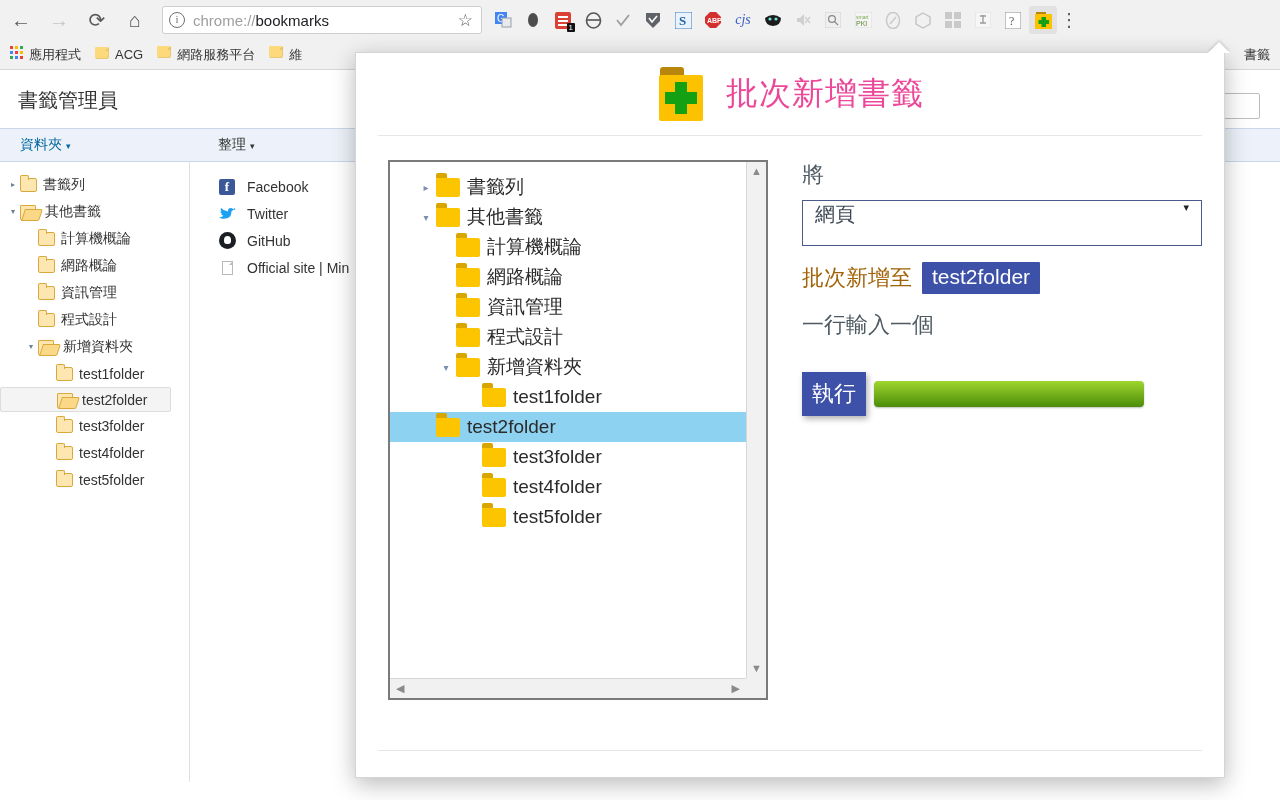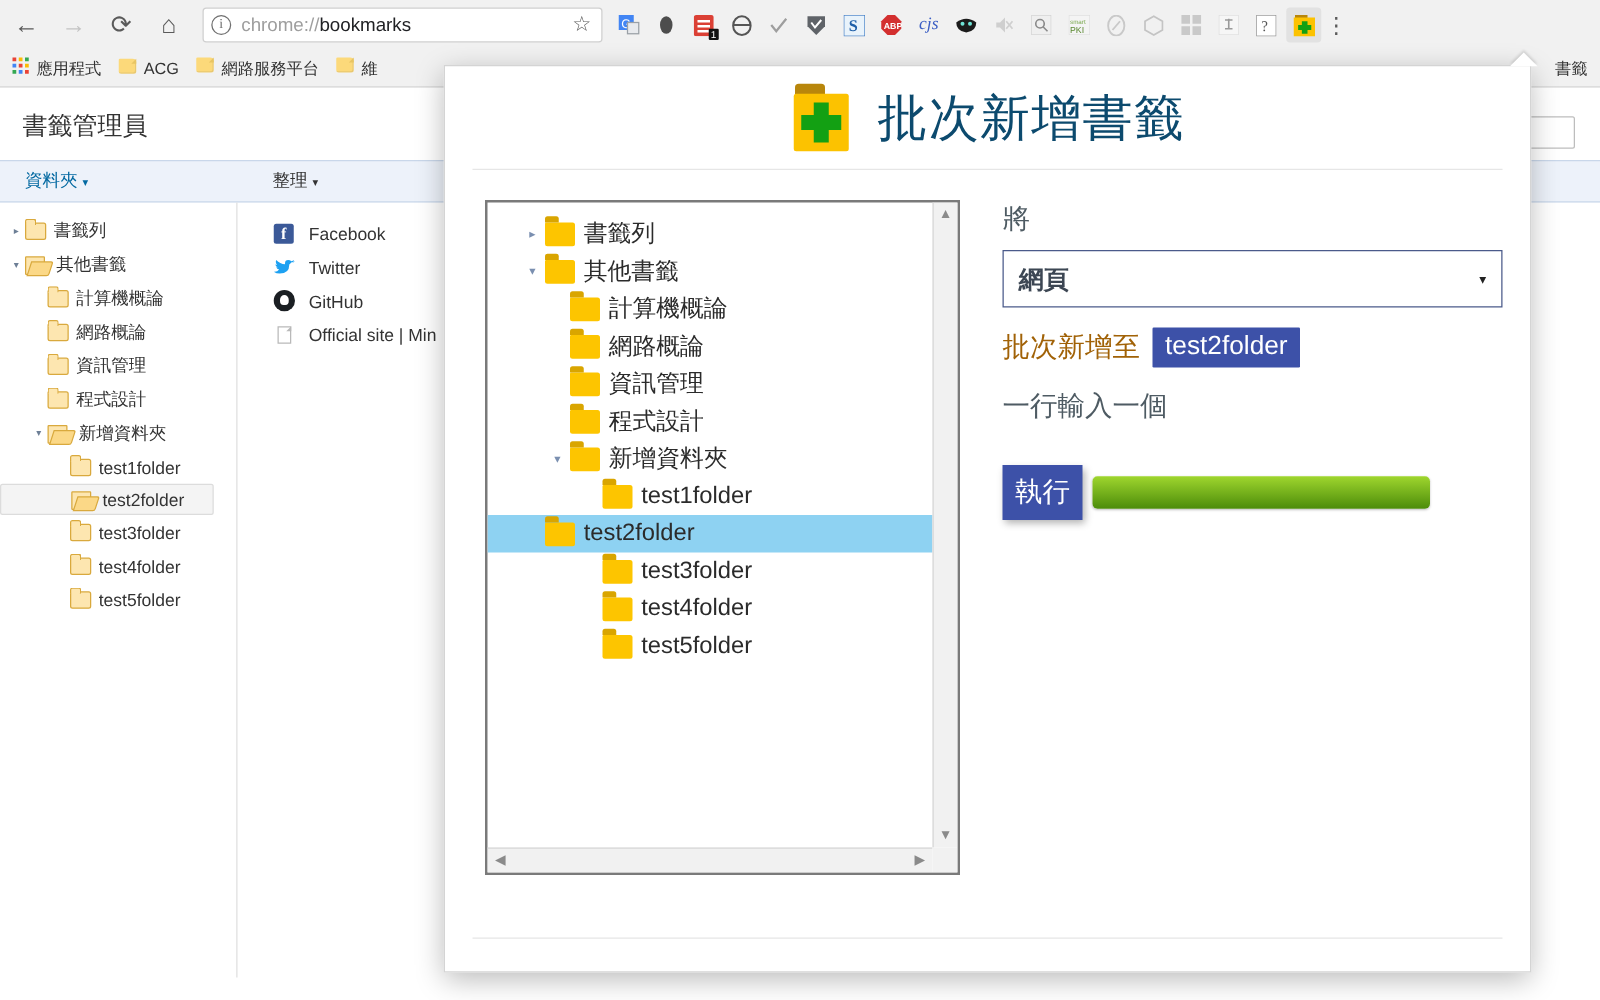--- a/index.html
+++ b/index.html
@@ -157,21 +157,21 @@
   .lg-tab {
     position: absolute; left: 4px; top: 0; width: 24px; height: 10px;
     background: #b8860b; border-radius: 3px 3px 0 0;
   }
   .lg-body {
     position: absolute; left: 3px; top: 8px; width: 44px; height: 46px;
     background: #fcc200; border-radius: 2px;
   }
   .lg-plus-v { position: absolute; left: 19px; top: 15px; width: 12px; height: 32px; background: #13a013; }
   .lg-plus-h { position: absolute; left: 9px; top: 25px; width: 32px; height: 12px; background: #13a013; }
-  .dlg-title { font-size: 40px; color: #0c4a6e; font-weight: normal; letter-spacing: 1px; font-family: Liberation Mono, monospace; }
+  .dlg-title { font-size: 32px; color: #ec4899; font-weight: normal; letter-spacing: 1px; font-family: Liberation Mono, monospace; }
   .dlg-divider { height: 1px; background: #e6e6e6; margin: 0 22px; }
 
   .dlg-body { display: flex; padding: 24px 22px 0 32px; }
 
   
   .treebox {
     width: 400px; height: 540px; border: 2px solid #7a7a7a;
     background: #fff; position: relative; overflow: hidden;
   }
   .tree-scroll-area { position: absolute; left: 0; top: 0; right: 20px; bottom: 20px; padding: 10px 0 0 26px; }
@@ -201,22 +201,22 @@
     display: flex; justify-content: space-between; align-items: center; padding: 0 4px;
   }
   .sb-arrow { color: #8a8a8a; font-size: 11px; line-height: 1; padding: 4px 2px; }
   .sb-corner { position: absolute; right: 0; bottom: 0; width: 20px; height: 20px; background: #f1f1f1; }
 
   
   .formcol { margin-left: 34px; width: 400px; }
   .flabel { font-size: 22px; color: #4e5b63; margin-bottom: 10px; }
   .fselect {
     width: 400px; height: 46px; border: 1px solid #4a5a8a; background: #fff;
-    display: flex; align-items: center; justify-content: space-between;
-    padding: 0 12px; font-size: 20px; color: #3c4653; margin-bottom: 16px; font-weight: bold;
+    display: flex; align-items: flex-start; justify-content: space-between;
+    padding: 0 12px; font-size: 20px; color: #3c4653; margin-bottom: 16px;
   }
   .fselect .arrow { font-size: 11px; color: #222; }
   .destrow { display: flex; align-items: center; margin-bottom: 16px; }
   .destlabel { font-size: 22px; color: #a16207; margin-right: 10px; }
   .destchip {
     background: #3d51a8; color: #fff; font-size: 21px;
     padding: 3px 10px 5px; border-radius: 1px; white-space: nowrap;
   }
   .ftextarea {
     width: 400px; height: 265px; border: 1px solid #cccccc; background: #fff;

